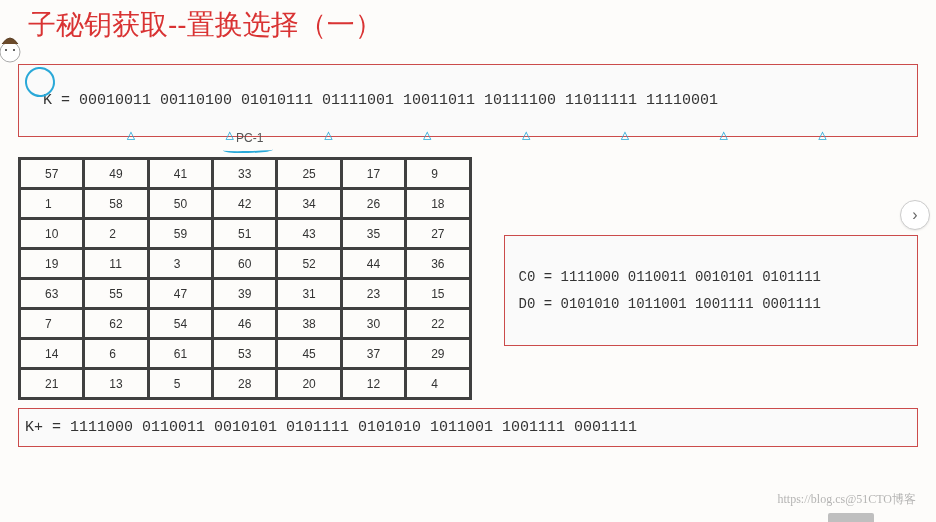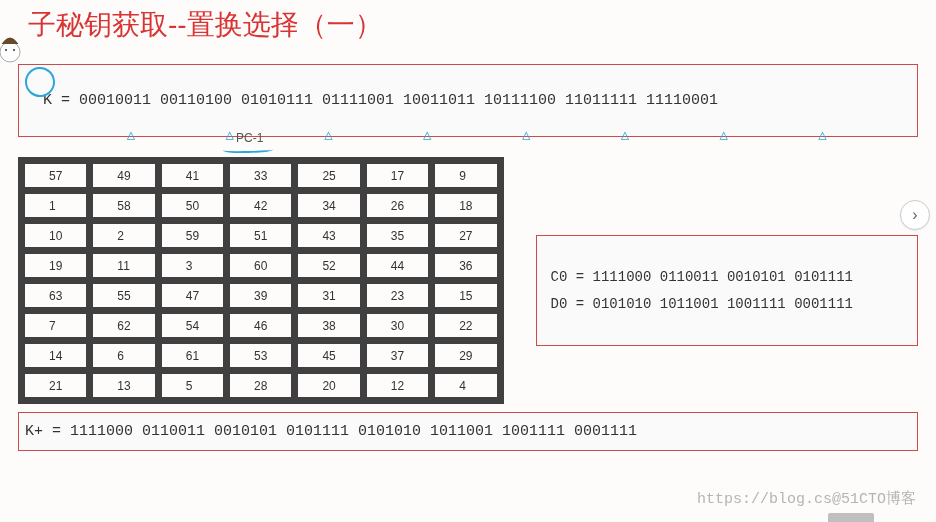--- a/index.html
+++ b/index.html
@@ -82,21 +82,21 @@
       pointer-events: none;
     }
     table.pc1 {
       border-collapse: collapse;
       font-family: Arial, sans-serif;
       font-size: 12px;
       color: #333;
       margin-top: 12px;
     }
     table.pc1 td {
-      border: 7px solid #404040;
+      border: 3px solid #404040;
       width: 60px;
       height: 30px;
       padding: 4px 24px;
       text-align: left;
     }
     .rightblock {
       margin-top: 90px;
       flex: 1;
     }
     .codebox.small {
@@ -119,23 +119,23 @@
       justify-content: center;
       font-size: 16px;
       color: #666;
       cursor: pointer;
       box-shadow: 0 1px 2px rgba(0,0,0,0.08);
     }
     .watermark {
       position: absolute;
       right: 20px;
       bottom: 14px;
-      font-size: 15px;
+      font-size: 12px;
       color: rgba(120,120,120,0.55);
-      font-family: Liberation Mono, monospace;
+      font-family: Liberation Serif, serif;
     }
     .footer-bar {
       position: absolute;
       right: 62px;
       bottom: 0;
       width: 46px;
       height: 9px;
       background: #bfbfbf;
       border-radius: 2px 2px 0 0;
     }

